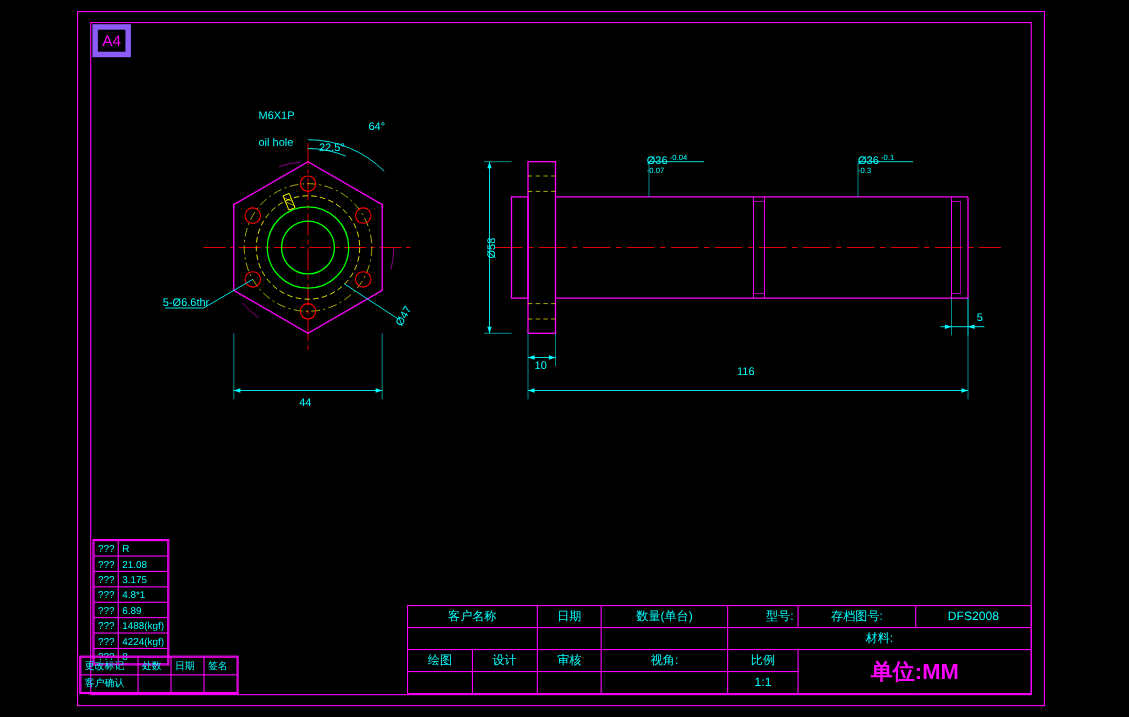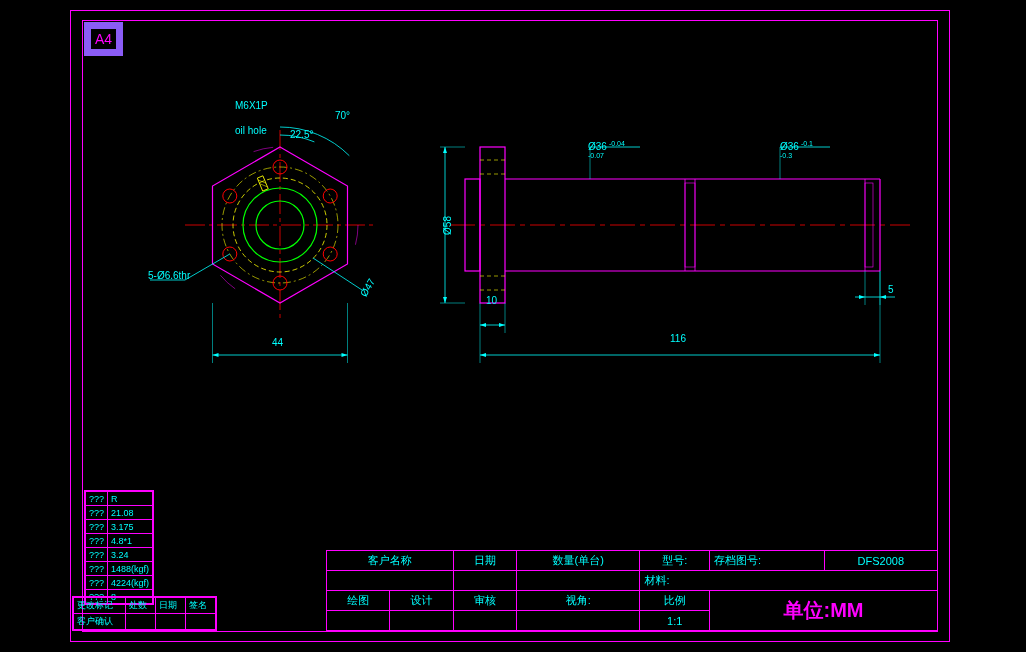--- a/index.html
+++ b/index.html
@@ -21,21 +21,21 @@
       position: absolute;
       left: 82px; top: 20px;
       width: 856px; height: 612px;
       border: 1px solid #f0f;
     }
     .a4-label {
       position: absolute;
       left: 84px; top: 22px;
       color: #f0f;
       font-size: 14px;
-      border: 7px solid #8b5cf6;
+      border: 5px solid #8b5cf6;
       padding: 2px 4px;
     }
     .drawing-area {
       position: absolute;
       left: 0; top: 0;
       width: 1026px; height: 652px;
     }
     .dim-label {
       position: absolute;
       color: #0ff;
@@ -51,21 +51,21 @@
     .table-wrap td {
       border: 1px solid #f0f;
       color: #0ff;
       font-size: 9px;
       padding: 1px 3px;
       height: 14px;
     }
     .titleblock {
       position: absolute;
       right: 88px; bottom: 21px;
-      width: 612px;
+      width: 568px;
     }
     .titleblock table { width: 100%; border-collapse: collapse; }
     .titleblock td {
       border: 1px solid #f0f;
       color: #0ff;
       font-size: 11px;
       padding: 2px 4px;
       text-align: center;
       height: 20px;
     }
@@ -176,28 +176,28 @@
     <line x1="0" y1="108" x2="0" y2="138" stroke="#0ff" stroke-width="0.5"></line>
     <line x1="400" y1="46" x2="400" y2="138" stroke="#0ff" stroke-width="0.5"></line>
     <line x1="0" y1="130" x2="400" y2="130" stroke="#0ff" stroke-width="0.8"></line>
     <path d="M0 130 l6 -2 v4 z M400 130 l-6 -2 v4 z" fill="#0ff"></path>
   </g>
 </svg>
 
 <div class="dim-label" style="left:235px;top:100px">M6X1P</div>
 <div class="dim-label" style="left:235px;top:125px">oil hole</div>
 <div class="dim-label" style="left:290px;top:129px">22.5°</div>
-<div class="dim-label" style="left:335px;top:110px">70°</div>
+<div class="dim-label" style="left:335px;top:110px">64°</div>
 <div class="dim-label" style="left:148px;top:270px">5-Ø6.6thr</div>
 <div class="dim-label" style="left:358px;top:282px;transform:rotate(-60deg)">Ø47</div>
 <div class="dim-label" style="left:438px;top:220px;transform:rotate(-90deg)">Ø58</div>
 <div class="dim-label" style="left:588px;top:140px"><span>Ø36</span><sup style="font-size:7px;margin-left:2px"><span>-0.04</span><br><span>-0.07</span></sup></div>
 <div class="dim-label" style="left:780px;top:140px"><span>Ø36</span><sup style="font-size:7px;margin-left:2px"><span>-0.1</span><br><span>-0.3</span></sup></div>
-<div class="dim-label" style="left:272px;top:337px">44</div>
-<div class="dim-label" style="left:486px;top:295px">10</div>
+<div class="dim-label" style="left:272px;top:361px">44</div>
+<div class="dim-label" style="left:486px;top:327px">10</div>
 <div class="dim-label" style="left:888px;top:284px">5</div>
 <div class="dim-label" style="left:670px;top:333px">116</div>
 
 <div class="table-wrap" style="left:84px;top:490px">
   <table>
     <tbody>
         <tr>
           <td>???</td>
           <td>R</td>
         </tr>
@@ -208,21 +208,21 @@
     <tr>
           <td>???</td>
           <td>3.175</td>
         </tr>
     <tr>
           <td>???</td>
           <td>4.8*1</td>
         </tr>
     <tr>
           <td>???</td>
-          <td>3.24</td>
+          <td>6.89</td>
         </tr>
     <tr>
           <td>???</td>
           <td>1488(kgf)</td>
         </tr>
     <tr>
           <td>???</td>
           <td>4224(kgf)</td>
         </tr>
     <tr>
@@ -252,29 +252,29 @@
     </table>
 </div>
 
 <div class="titleblock">
   <table>
     <tbody>
         <tr>
       <td colspan="2">客户名称</td>
       <td>日期</td>
       <td>数量(单台)</td>
-      <td colspan="2" style="text-align:center">型号:</td>
-      <td style="text-align:left">存档图号:</td>
+      <td colspan="2" style="text-align:right">型号:</td>
+      <td style="text-align:center">存档图号:</td>
       <td>DFS2008</td>
     </tr>
     <tr>
       <td colspan="2"></td>
           <td></td>
           <td></td>
-      <td colspan="4" style="text-align:left">材料:</td>
+      <td colspan="4" style="text-align:center">材料:</td>
     </tr>
     <tr>
       <td>绘图</td>
       <td>设计</td>
       <td>审核</td>
       <td>视角:</td>
       <td>比例</td>
       <td colspan="3" rowspan="2" class="unit-big">单位:MM</td>
     </tr>
     <tr>

